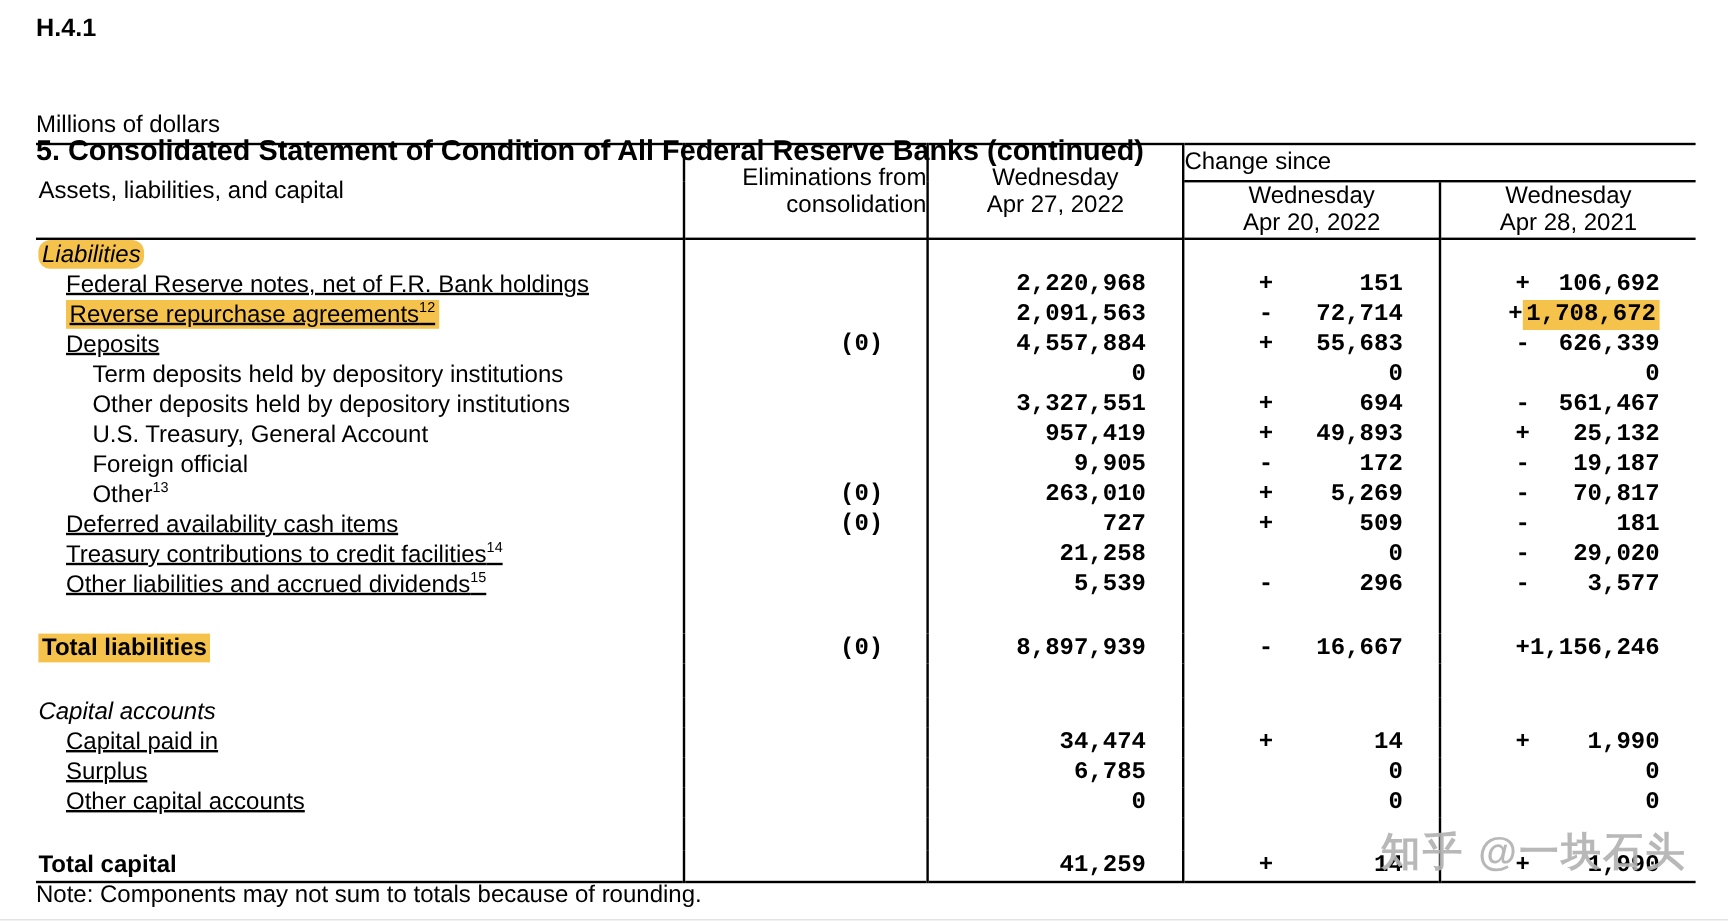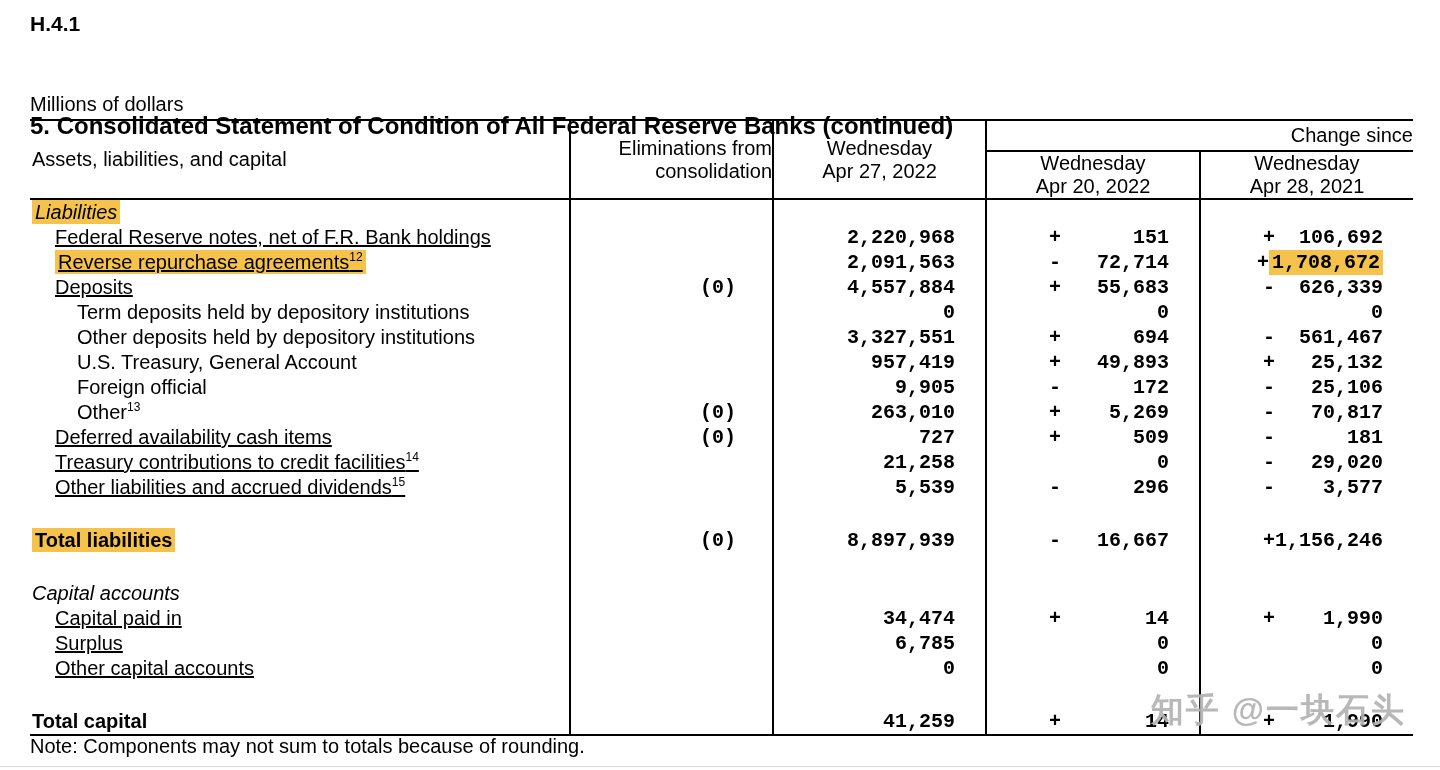--- a/index.html
+++ b/index.html
@@ -17,31 +17,31 @@
     position:absolute; left:30px; top:119px; width:1383px;
     border-collapse:collapse; table-layout:fixed;
     border-top:2px solid #000; border-bottom:2px solid #000;
   }
   th, td { padding:0; margin:0; font-weight:normal; }
   thead th { font-size:20px; line-height:23px; white-space:pre-line; vertical-align:middle; }
   th.h-span { border-bottom:2px solid #000; }
   th.h-assets { text-align:left; padding-left:2px; border-right:2px solid #000; }
   th.h-elim   { text-align:right; border-right:2px solid #000; }
   th.h-cur    { text-align:center; border-right:2px solid #000; }
-  th.h-chgsince { height:29px; text-align:right; border-bottom:2px solid #000; line-height:29px; }
+  th.h-chgsince { height:29px; text-align:left; border-bottom:2px solid #000; line-height:29px; }
   tr.hrow-b th { height:46px; border-bottom:2px solid #000; }
   th.h-chg1 { text-align:center; border-right:2px solid #000; }
   th.h-chg2 { text-align:center; }
 
   tbody td { height:25px; line-height:25px; font-size:20px; vertical-align:middle; }
   tbody td.c1, tbody td.c2, tbody td.c3, tbody td.c4 { border-right:2px solid #000; }
   td.label.ind0 { padding-left:2px; }
   td.label.ind1 { padding-left:25px;text-decoration:underline; }
   td.label.ind2 { padding-left:47px; }
-  td.section span.lbl { font-style:italic; }
+  td.section span.lbl { font-style:italic;border-radius:10px; }
   td.total   span.lbl { font-weight:bold; }
   td.num {
     font-family:"Liberation Mono", monospace; font-weight:bold;
     text-align:right; white-space:pre; font-size:20px;
   }
   td.c2.num { padding-right:36px; }
   td.c3.num { padding-right:30px; }
   td.c4.num, td.c5.num { padding-right:30px; }
   tr.blank td { height:28px; }
   .hl { background:#F5C24B; padding:1px 3px; }
@@ -133,21 +133,21 @@
         <td class="c2 num"></td>
         <td class="c3 num">957,419</td>
         <td class="c4 num">+   49,893</td>
         <td class="c5 num">+   25,132</td>
       </tr>
       <tr>
         <td class="c1 label ind2"><span class="lbl">Foreign official</span></td>
         <td class="c2 num"></td>
         <td class="c3 num">9,905</td>
         <td class="c4 num">-      172</td>
-        <td class="c5 num">-   25,106</td>
+        <td class="c5 num">-   19,187</td>
       </tr>
       <tr>
         <td class="c1 label ind2"><span class="lbl">Other<sup>13</sup></span></td>
         <td class="c2 num">(0)</td>
         <td class="c3 num">263,010</td>
         <td class="c4 num">+    5,269</td>
         <td class="c5 num">-   70,817</td>
       </tr>
       <tr>
         <td class="c1 label ind1"><span class="lbl">Deferred availability cash items</span></td>

